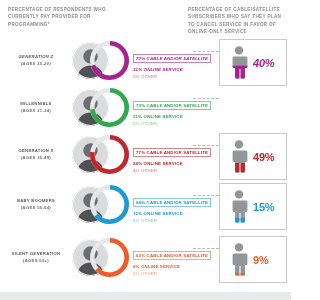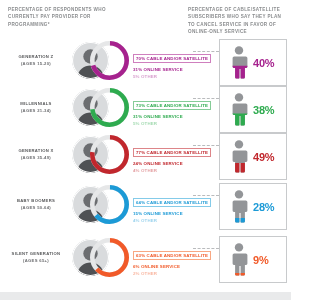--- a/index.html
+++ b/index.html
@@ -13,21 +13,21 @@
   .sheet{position:relative;width:291px;height:300px;background:#fff;}
 
   
   .hdr{position:absolute;font-size:4.6px;line-height:1.62;letter-spacing:.34px;
        color:#8a8c8e;text-transform:uppercase;font-weight:700;}
   .hdr-left{left:8px;top:6px;width:125px;}
   .hdr-right{left:188px;top:6px;width:100px;}
 
   
   .row{position:absolute;left:0;width:291px;height:47px;}
-  .row.r0{top:40px;}
+  .row.r0{top:40px;font-style:italic;}
   .row.r1{top:87px;}
   .row.r2{top:134px;}
   .row.r3{top:184px;}
   .row.r4{top:237px;}
 
   
   .genlabel{position:absolute;left:2px;top:14px;width:68px;text-align:center;
     font-size:4.2px;line-height:1.55;letter-spacing:.3px;font-weight:700;
     text-transform:uppercase;color:#58595b;}
   .genlabel .ages{font-weight:700;color:#6d6e71;}
@@ -149,40 +149,20 @@
     </div>
 
     <div class="stats">
       <span class="stat-main" style="color:#2eab4f;border-color:#86cc98">73% CABLE AND/OR SATELLITE</span>
       <div class="stat-sub" style="color:#2eab4f">31% ONLINE SERVICE</div>
       <div class="stat-other" style="color:#2eab4f">5% OTHER</div>
     </div>
 
     <div class="connector"></div>
 
-    <div class="card">
-      <div class="person">
-        <svg viewBox="0 0 24 33">
-          <defs>
-            <clipPath id="pc1">
-              <rect x="0" y="20.46" width="24" height="12.540000000000001"></rect>
-            </clipPath>
-          </defs>
-          <g>
-            <circle cx="12" cy="4.4" r="4.2" fill="#939598"></circle>
-            <path d="M5.2 10.4 h13.6 a1.6 1.6 0 0 1 1.6 1.6 v8.6 a1.3 1.3 0 0 1 -1.3 1.3 h-1.2 v9.4 a1.3 1.3 0 0 1 -1.3 1.3 h-2.1 a0.9 0.9 0 0 1 -0.9 -0.9 v-8.6 h-1.2 v8.6 a0.9 0.9 0 0 1 -0.9 0.9 h-2.1 a1.3 1.3 0 0 1 -1.3 -1.3 v-9.4 h-1.2 a1.3 1.3 0 0 1 -1.3 -1.3 v-8.6 a1.6 1.6 0 0 1 1.6 -1.6 z" fill="#939598"></path>
-          </g>
-          <g clip-path="url(#pc1)">
-            <circle cx="12" cy="4.4" r="4.2" fill="#2eab4f"></circle>
-            <path d="M5.2 10.4 h13.6 a1.6 1.6 0 0 1 1.6 1.6 v8.6 a1.3 1.3 0 0 1 -1.3 1.3 h-1.2 v9.4 a1.3 1.3 0 0 1 -1.3 1.3 h-2.1 a0.9 0.9 0 0 1 -0.9 -0.9 v-8.6 h-1.2 v8.6 a0.9 0.9 0 0 1 -0.9 0.9 h-2.1 a1.3 1.3 0 0 1 -1.3 -1.3 v-9.4 h-1.2 a1.3 1.3 0 0 1 -1.3 -1.3 v-8.6 a1.6 1.6 0 0 1 1.6 -1.6 z" fill="#2eab4f"></path>
-          </g>
-        </svg>
-      </div>
-      <div class="pct" style="color:#2eab4f">38%</div>
-    </div>
   </div>
       <div class="row r2">
     <div class="genlabel">
       <div>GENERATION X</div>
       <div class="ages">(AGES 35-49)</div>
     </div>
 
     <div class="portrait">
       <svg viewBox="0 0 37 37">
         <circle cx="18.5" cy="18.5" r="18.5" fill="#d9dbdd"></circle>
@@ -269,21 +249,21 @@
           <g>
             <circle cx="12" cy="4.4" r="4.2" fill="#939598"></circle>
             <path d="M5.2 10.4 h13.6 a1.6 1.6 0 0 1 1.6 1.6 v8.6 a1.3 1.3 0 0 1 -1.3 1.3 h-1.2 v9.4 a1.3 1.3 0 0 1 -1.3 1.3 h-2.1 a0.9 0.9 0 0 1 -0.9 -0.9 v-8.6 h-1.2 v8.6 a0.9 0.9 0 0 1 -0.9 0.9 h-2.1 a1.3 1.3 0 0 1 -1.3 -1.3 v-9.4 h-1.2 a1.3 1.3 0 0 1 -1.3 -1.3 v-8.6 a1.6 1.6 0 0 1 1.6 -1.6 z" fill="#939598"></path>
           </g>
           <g clip-path="url(#pc3)">
             <circle cx="12" cy="4.4" r="4.2" fill="#1c9ad6"></circle>
             <path d="M5.2 10.4 h13.6 a1.6 1.6 0 0 1 1.6 1.6 v8.6 a1.3 1.3 0 0 1 -1.3 1.3 h-1.2 v9.4 a1.3 1.3 0 0 1 -1.3 1.3 h-2.1 a0.9 0.9 0 0 1 -0.9 -0.9 v-8.6 h-1.2 v8.6 a0.9 0.9 0 0 1 -0.9 0.9 h-2.1 a1.3 1.3 0 0 1 -1.3 -1.3 v-9.4 h-1.2 a1.3 1.3 0 0 1 -1.3 -1.3 v-8.6 a1.6 1.6 0 0 1 1.6 -1.6 z" fill="#1c9ad6"></path>
           </g>
         </svg>
       </div>
-      <div class="pct" style="color:#1c9ad6">28%</div>
+      <div class="pct" style="color:#1c9ad6">15%</div>
     </div>
   </div>
       <div class="row r4">
     <div class="genlabel">
       <div>SILENT GENERATION</div>
       <div class="ages">(AGES 65+)</div>
     </div>
 
     <div class="portrait">
       <svg viewBox="0 0 37 37">

